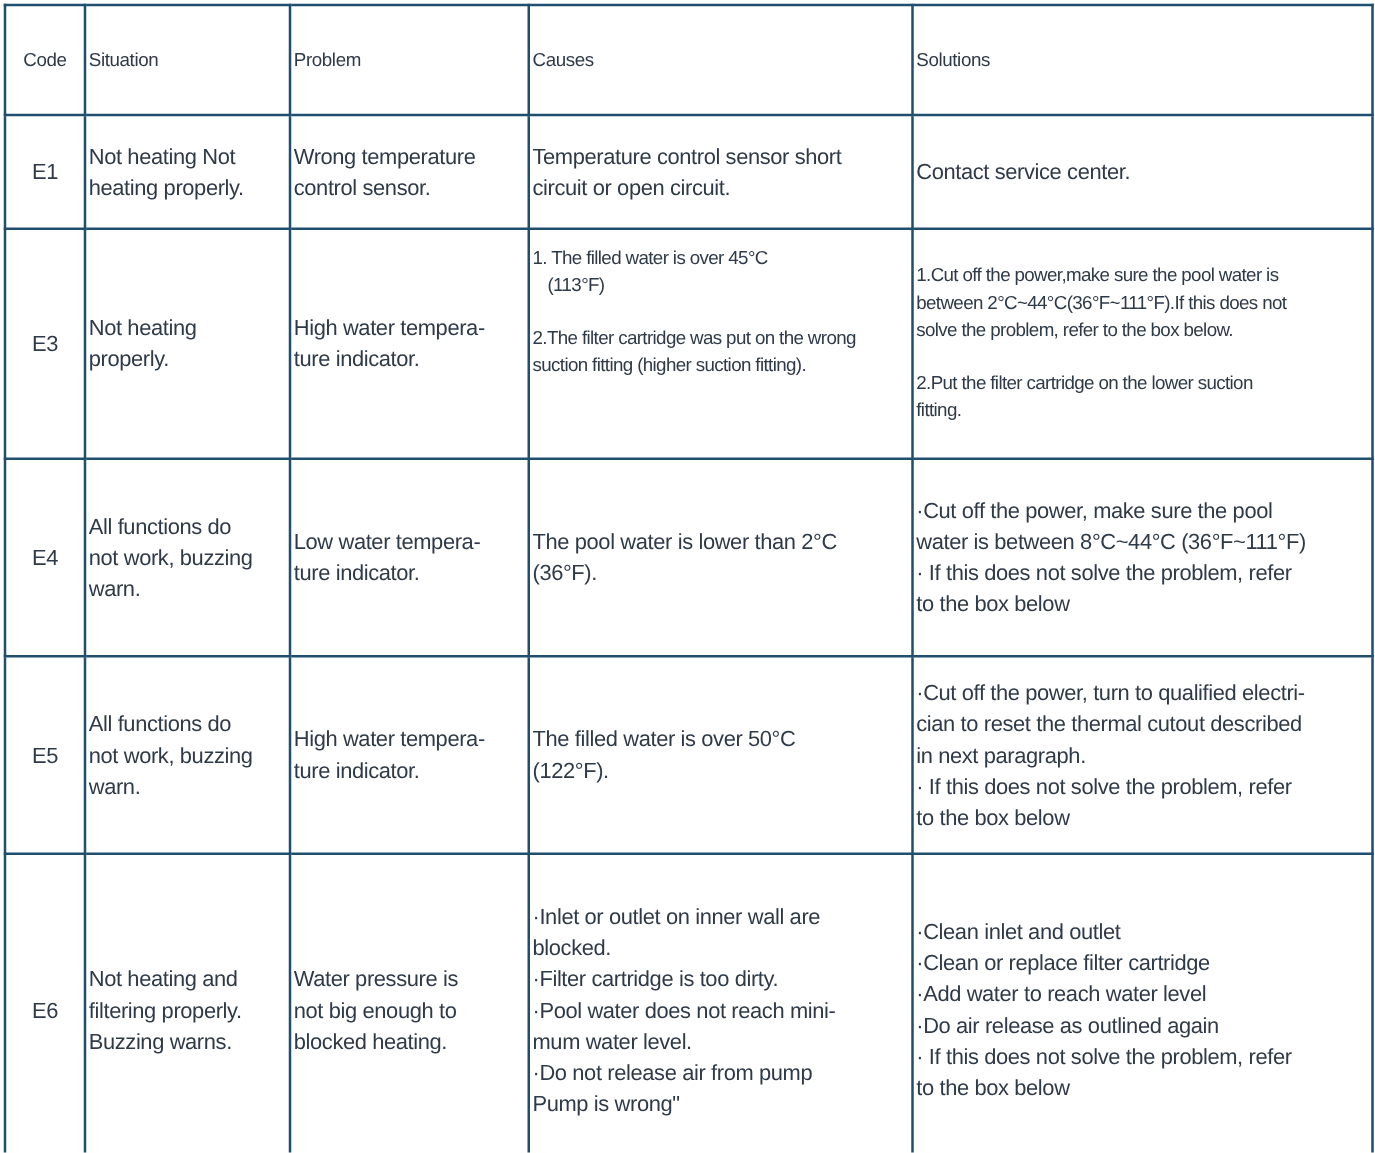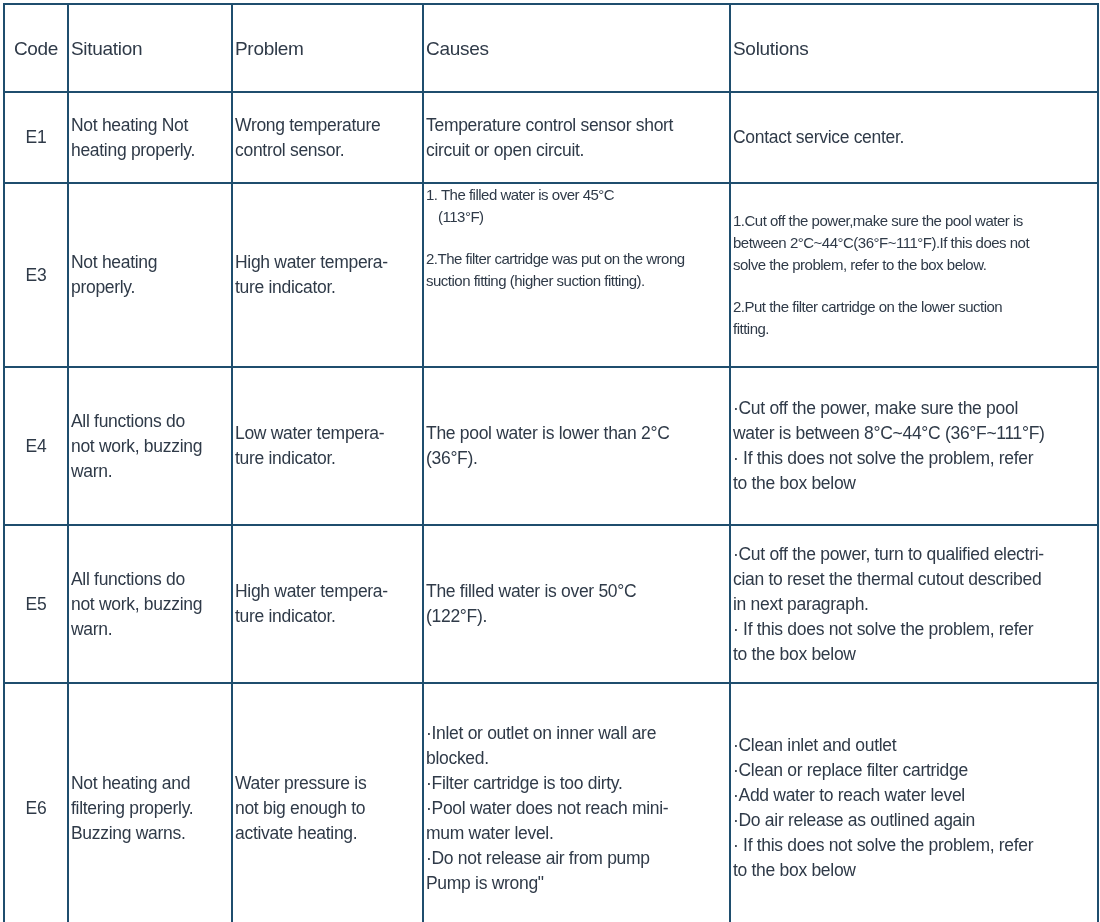--- a/index.html
+++ b/index.html
@@ -28,21 +28,21 @@
       vertical-align: middle;
       text-align: left;
       font-weight: normal;
       padding: 0 2px;
       font-size: 17.5px;
       line-height: 25px;
       letter-spacing: -0.3px;
     }
     table.troubleshoot th {
       height: 86px;
-      font-size: 19px;
+      font-size: 15px;
       border-radius: 27px;
     }
     td.code, th.code {
       text-align: center !important;
       padding: 0 !important;
     }
     .small {
       font-size: 15px !important;
       line-height: 22px !important;
       letter-spacing: -0.5px !important;
@@ -102,21 +102,21 @@
     <tr class="r-e3">
       <td class="code">E3</td>
       <td>
         <span class="line">Not heating</span>
         <span class="line">properly.</span>
       </td>
       <td>
         <span class="line">High water tempera-</span>
         <span class="line">ture indicator.</span>
       </td>
-      <td class="small" style="vertical-align:top; padding-top:0;">
+      <td class="small" style="vertical-align:top; padding-top:12px;">
         <div class="para">
           <span class="line">1. The filled water is over 45°C</span>
           <span class="line indent">(113°F)</span>
         </div>
         <div class="para">
           <span class="line">2.The filter cartridge was put on the wrong</span>
           <span class="line">suction fitting (higher suction fitting).</span>
         </div>
       </td>
       <td class="small" style="vertical-align:top; padding-top:26px;">
@@ -182,21 +182,21 @@
     <tr class="r-e6">
       <td class="code">E6</td>
       <td>
         <span class="line">Not heating and</span>
         <span class="line">filtering properly.</span>
         <span class="line">Buzzing warns.</span>
       </td>
       <td>
         <span class="line">Water pressure is</span>
         <span class="line">not big enough to</span>
-        <span class="line">activate heating.</span>
+        <span class="line">blocked heating.</span>
       </td>
       <td class="bullet-list">
         <span class="line">·Inlet or outlet on inner wall are</span>
         <span class="line">blocked.</span>
         <span class="line">·Filter cartridge is too dirty.</span>
         <span class="line">·Pool water does not reach mini-</span>
         <span class="line">mum water level.</span>
         <span class="line">·Do not release air from pump</span>
         <span class="line">Pump is wrong"</span>
       </td>

